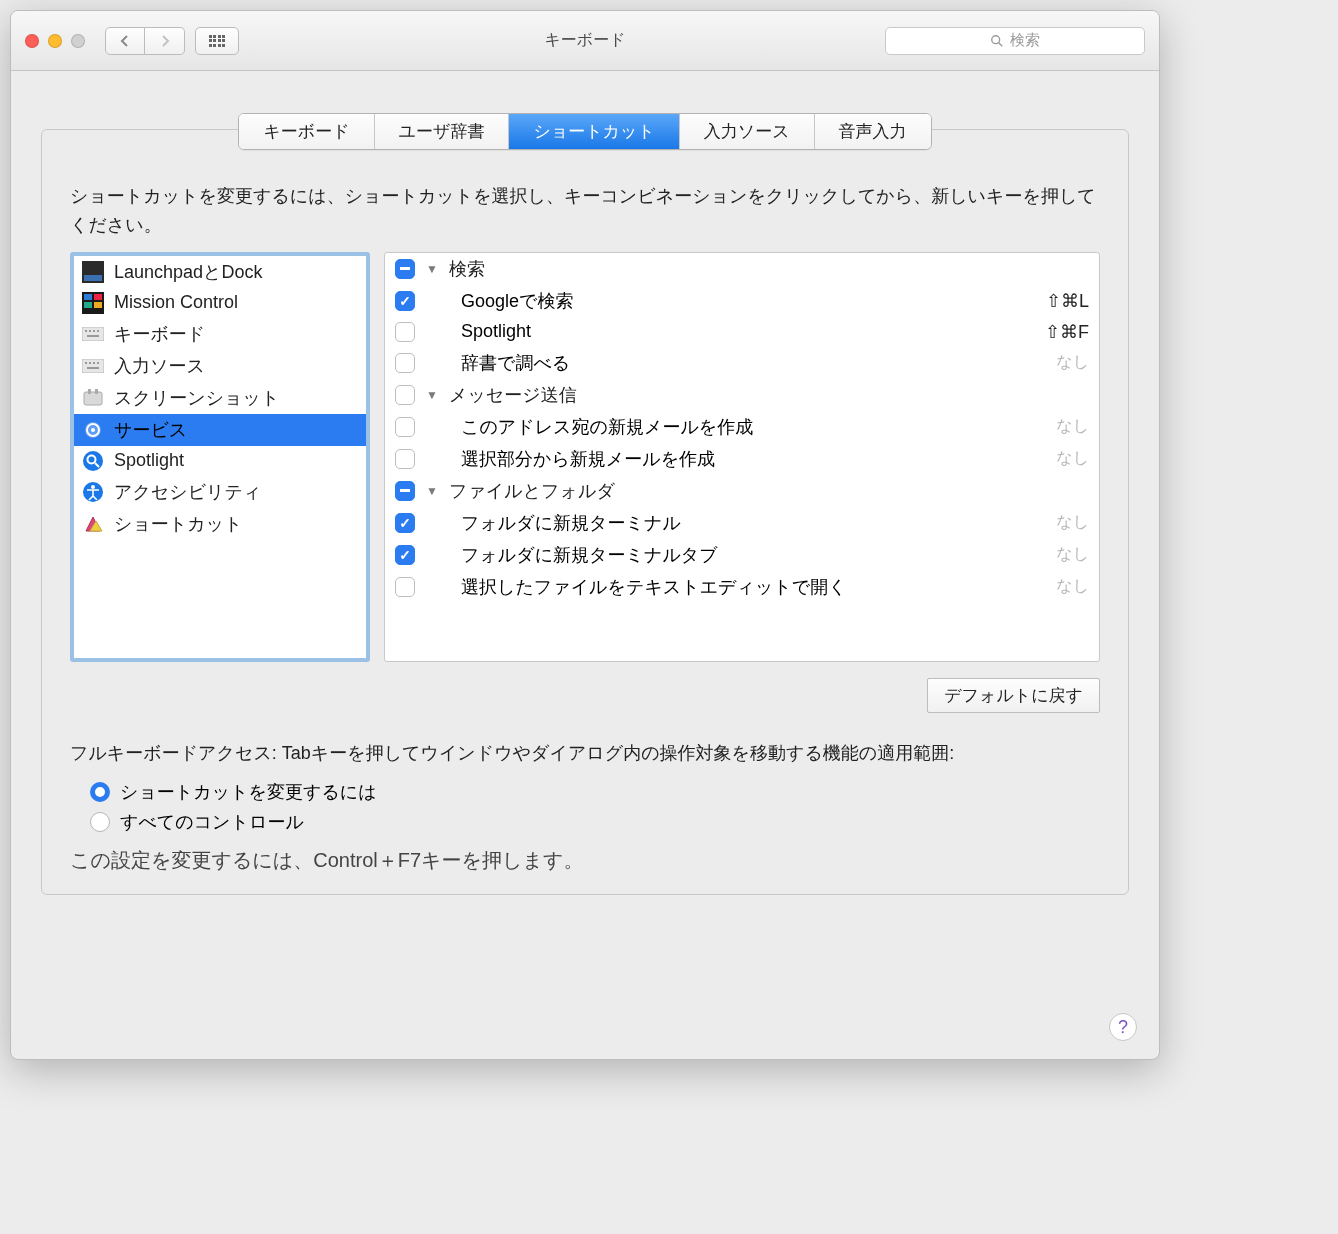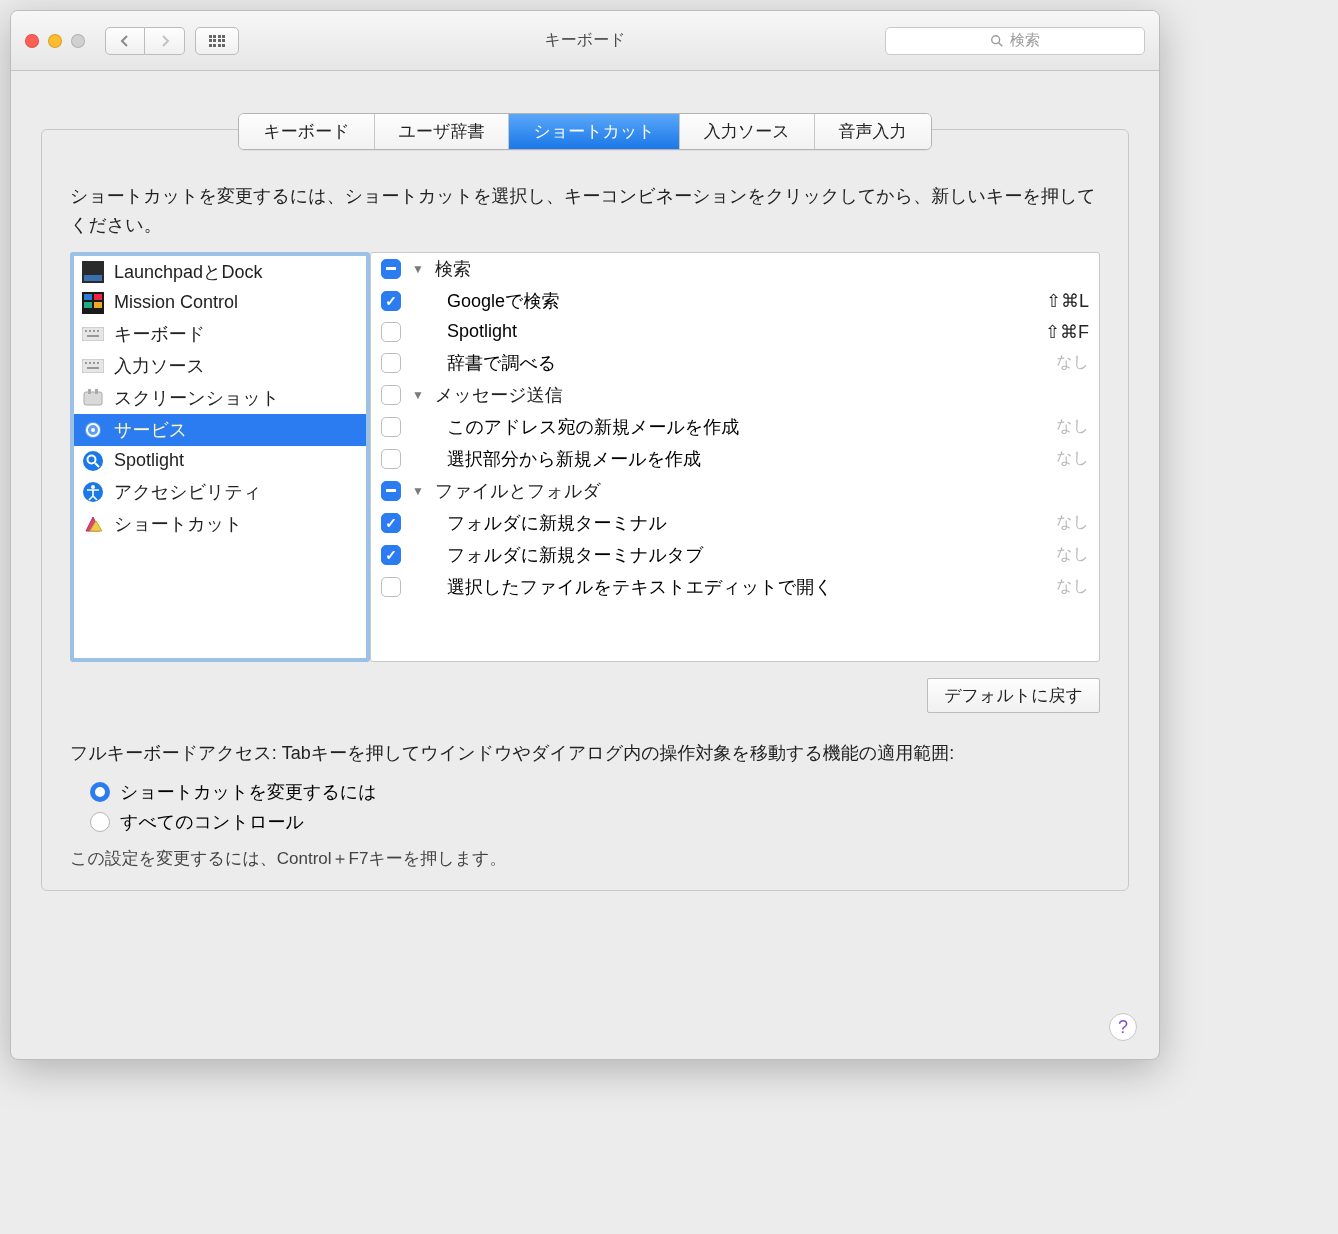--- a/index.html
+++ b/index.html
@@ -71,28 +71,28 @@
   .tab:last-child{border-right:none;}
   .tab.selected { background: linear-gradient(#5aa7f8,#1a78e8); color:#fff; }
   .panel {
     margin: 0 30px; background:#ececec; border:1px solid #c8c8c8; border-radius:6px;
     padding: 52px 28px 20px 28px;
     position: relative;
   }
   .tabs{position:absolute; left:0; right:0; top:-17px; margin-top:0;}
   .panel-outer{ position:relative; margin-top:40px;}
   .instr { font-size:18px; color:#222; line-height:1.6; margin-bottom:12px;}
-  .splitter { display:flex; }
+  .splitter { display:flex; gap:14px; }
   .catlist {
     width: 300px; height: 410px;
     background:#fff; border:4px solid #9bc1e6; border-radius:3px;
     overflow:auto;
   }
   .catitem { display:flex; align-items:center; gap:10px; padding:4px 8px; font-size:18px; color:#222;}
-  .catitem.selected { background:#2a7cf0; color:#fef9c3;}
+  .catitem.selected { background:#2a7cf0; color:#000000;}
   .caticon{width:22px;height:22px;display:flex;align-items:center;justify-content:center;}
   .shortlist {
     flex:1; height:410px;
     background:#fff; border:1px solid #c8c8c8; border-radius:3px;
     overflow:auto; font-size:18px;
   }
   .row { display:flex; align-items:center; padding:4px 10px; gap:10px;}
   .cb {
     width:20px; height:20px; border-radius:5px; border:1px solid #bdbdbd;
     background:#fff; flex:none; display:flex; align-items:center; justify-content:center;
@@ -115,21 +115,21 @@
     padding:5px 16px; font-size:17px; color:#222;
   }
   .fka { margin-top:26px; font-size:18px; color:#222; line-height:1.6;}
   .radios { margin: 10px 0 4px 20px;}
   .radioitem{ display:flex; align-items:center; gap:10px; font-size:18px; padding:3px 0;}
   .radio {
     width:20px; height:20px; border-radius:50%; border:1px solid #b6b6b6; background:#fff;
     flex:none;
   }
   .radio.checked{ border:5px solid #2a7cf0;}
-  .hint{ font-size:17px; color:#444; margin-top:10px;}
+  .hint{ font-size:20px; color:#444; margin-top:10px;}
   .helpbtn {
     position:absolute; right:22px; bottom:18px;
     width:28px; height:28px; border-radius:50%;
     border:1px solid #c6c6c6; background:#fff;
     display:flex; align-items:center; justify-content:center;
     color:#7a50c7; font-size:18px;
   }
 </style>
 </head>
 <body>

